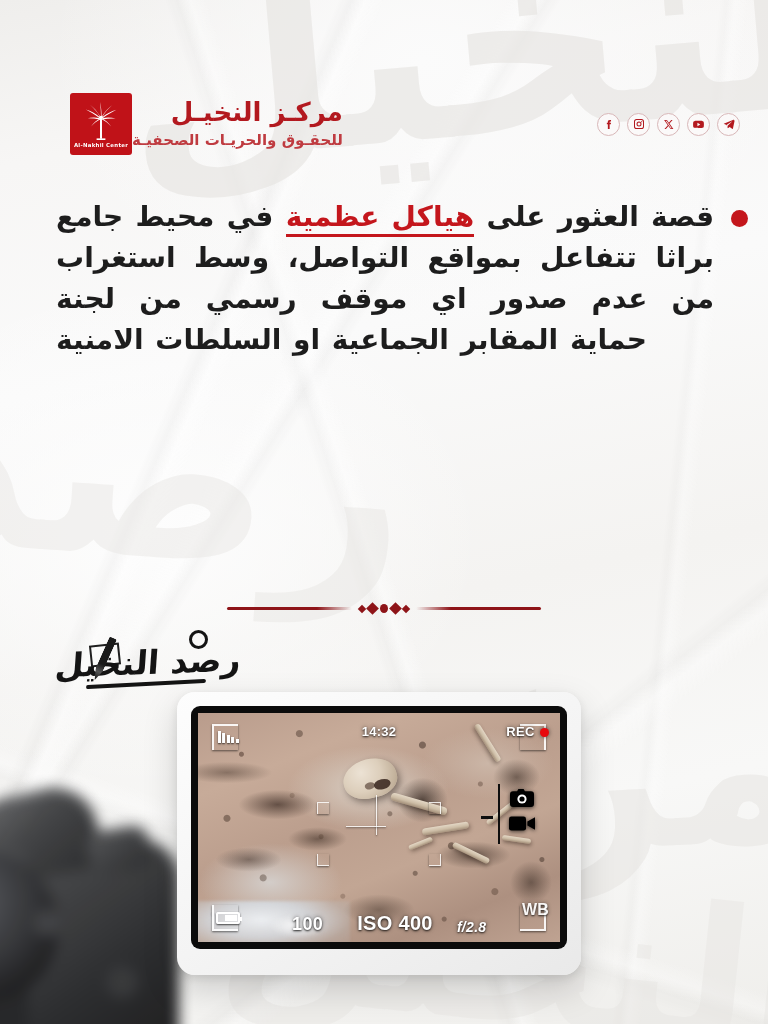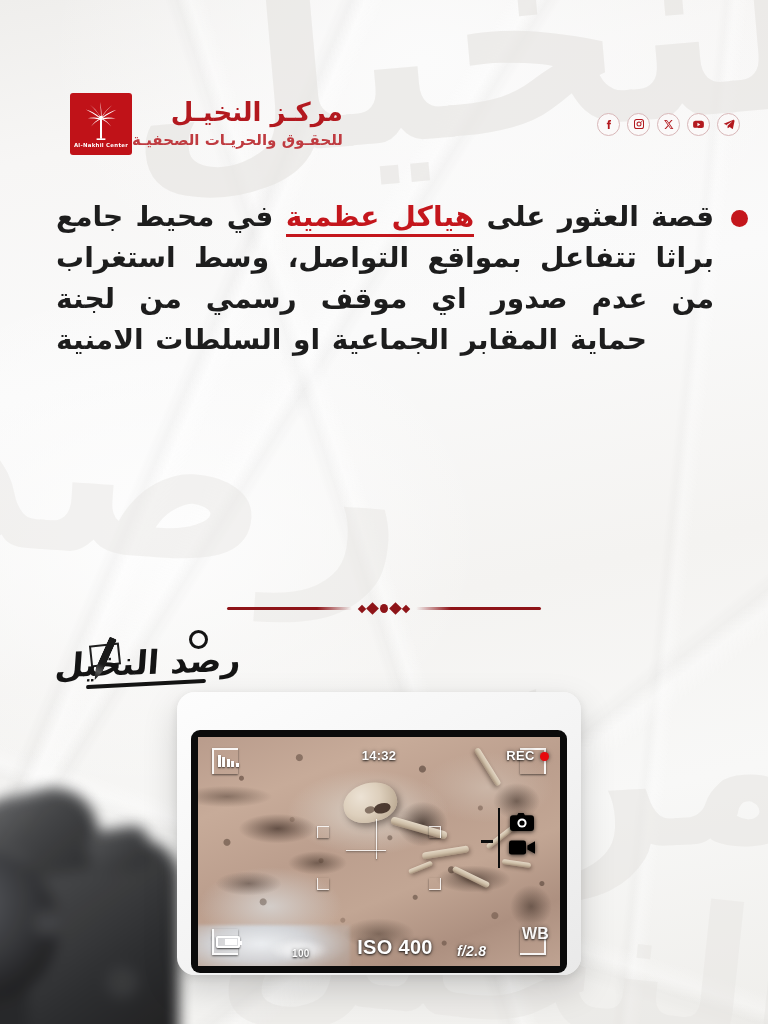--- a/index.html
+++ b/index.html
@@ -309,21 +309,20 @@
     border-radius: 18px;
     padding: 14px 14px 26px;
     box-shadow: 0 14px 34px rgba(0,0,0,.17), 0 3px 10px rgba(0,0,0,.09);
   }
   .bezel {
     width: 100%;
     height: 100%;
     background: #0b0b0b;
     border-radius: 9px;
     padding: 7px;
-    margin-top: 24px;
   }
   .viewfinder {
     position: relative;
     width: 100%;
     height: 100%;
     overflow: hidden;
     background:
       radial-gradient(ellipse 36% 30% at 47% 33%, #d9cfc4 0%, rgba(217,207,196,0) 62%),
       radial-gradient(ellipse 30% 26% at 20% 74%, #d3cdc9 0%, rgba(211,205,201,0) 66%),
       radial-gradient(ellipse 26% 22% at 80% 22%, #cbb6a7 0%, rgba(203,182,167,0) 70%),
@@ -433,21 +432,21 @@
     color: #fff;
     font-family: "Liberation Sans", sans-serif;
     font-weight: 700;
     text-shadow: 0 1px 2px rgba(0,0,0,.75), 0 0 4px rgba(0,0,0,.5);
     letter-spacing: .3px;
   }
   .hud-time  { top: 5%;  left: 50%; transform: translateX(-50%); font-size: 13px; }
   .hud-rec   { top: 5%;  right: 7%; font-size: 13px; }
   .hud-recdot{ position: absolute; top: 6.4%; right: 3%; width: 9px; height: 9px; border-radius: 50%; background: #e8090d; box-shadow: 0 0 4px rgba(0,0,0,.6); }
   .hud-wb    { bottom: 10%; right: 3%; font-size: 16px; opacity: .92; }
-  .hud-100   { bottom: 3%; left: 26%; font-size: 10px; }
+  .hud-100   { bottom: 3%; left: 26%; font-size: 18px; }
   .hud-iso   { bottom: 3%; left: 44%; font-size: 20px; }
   .hud-fstop { bottom: 3%; left: 66%; font-size: 14px; font-style: italic; padding-left: 20px; }
 
   
   .hud-signal { position: absolute; top: 8%; left: 5.5%; display: flex; align-items: flex-end; gap: 1.5px; }
   .sig-bar { width: 3px; background: #fff; box-shadow: 0 1px 2px rgba(0,0,0,.7); }
   .sig-bar.b1 { height: 4px; } .sig-bar.b2 { height: 6px; }
   .sig-bar.b3 { height: 8px; } .sig-bar.b4 { height: 10px; }
   .sig-bar.b5 { height: 12px; }
   

